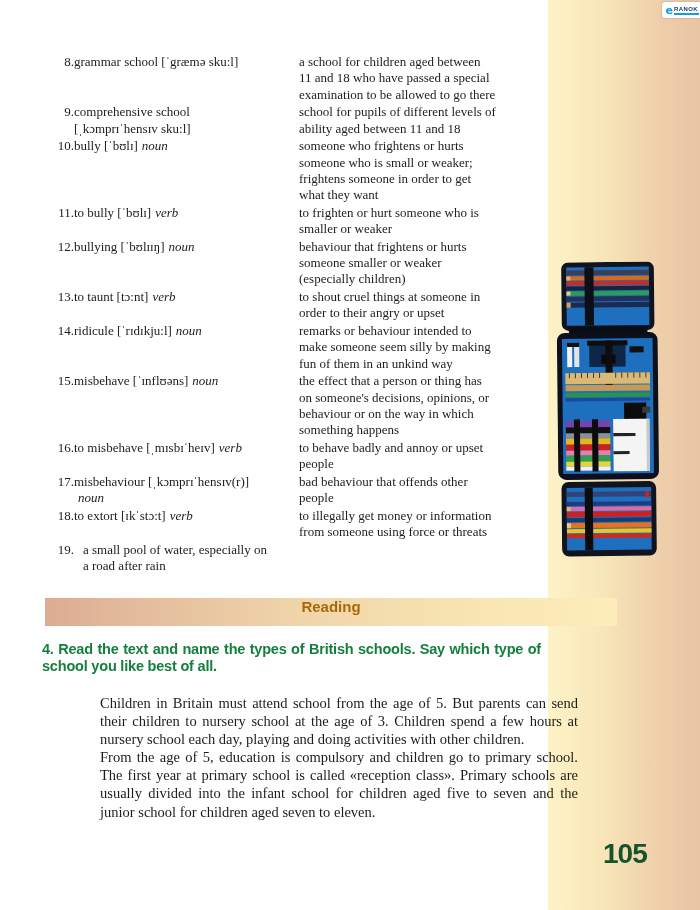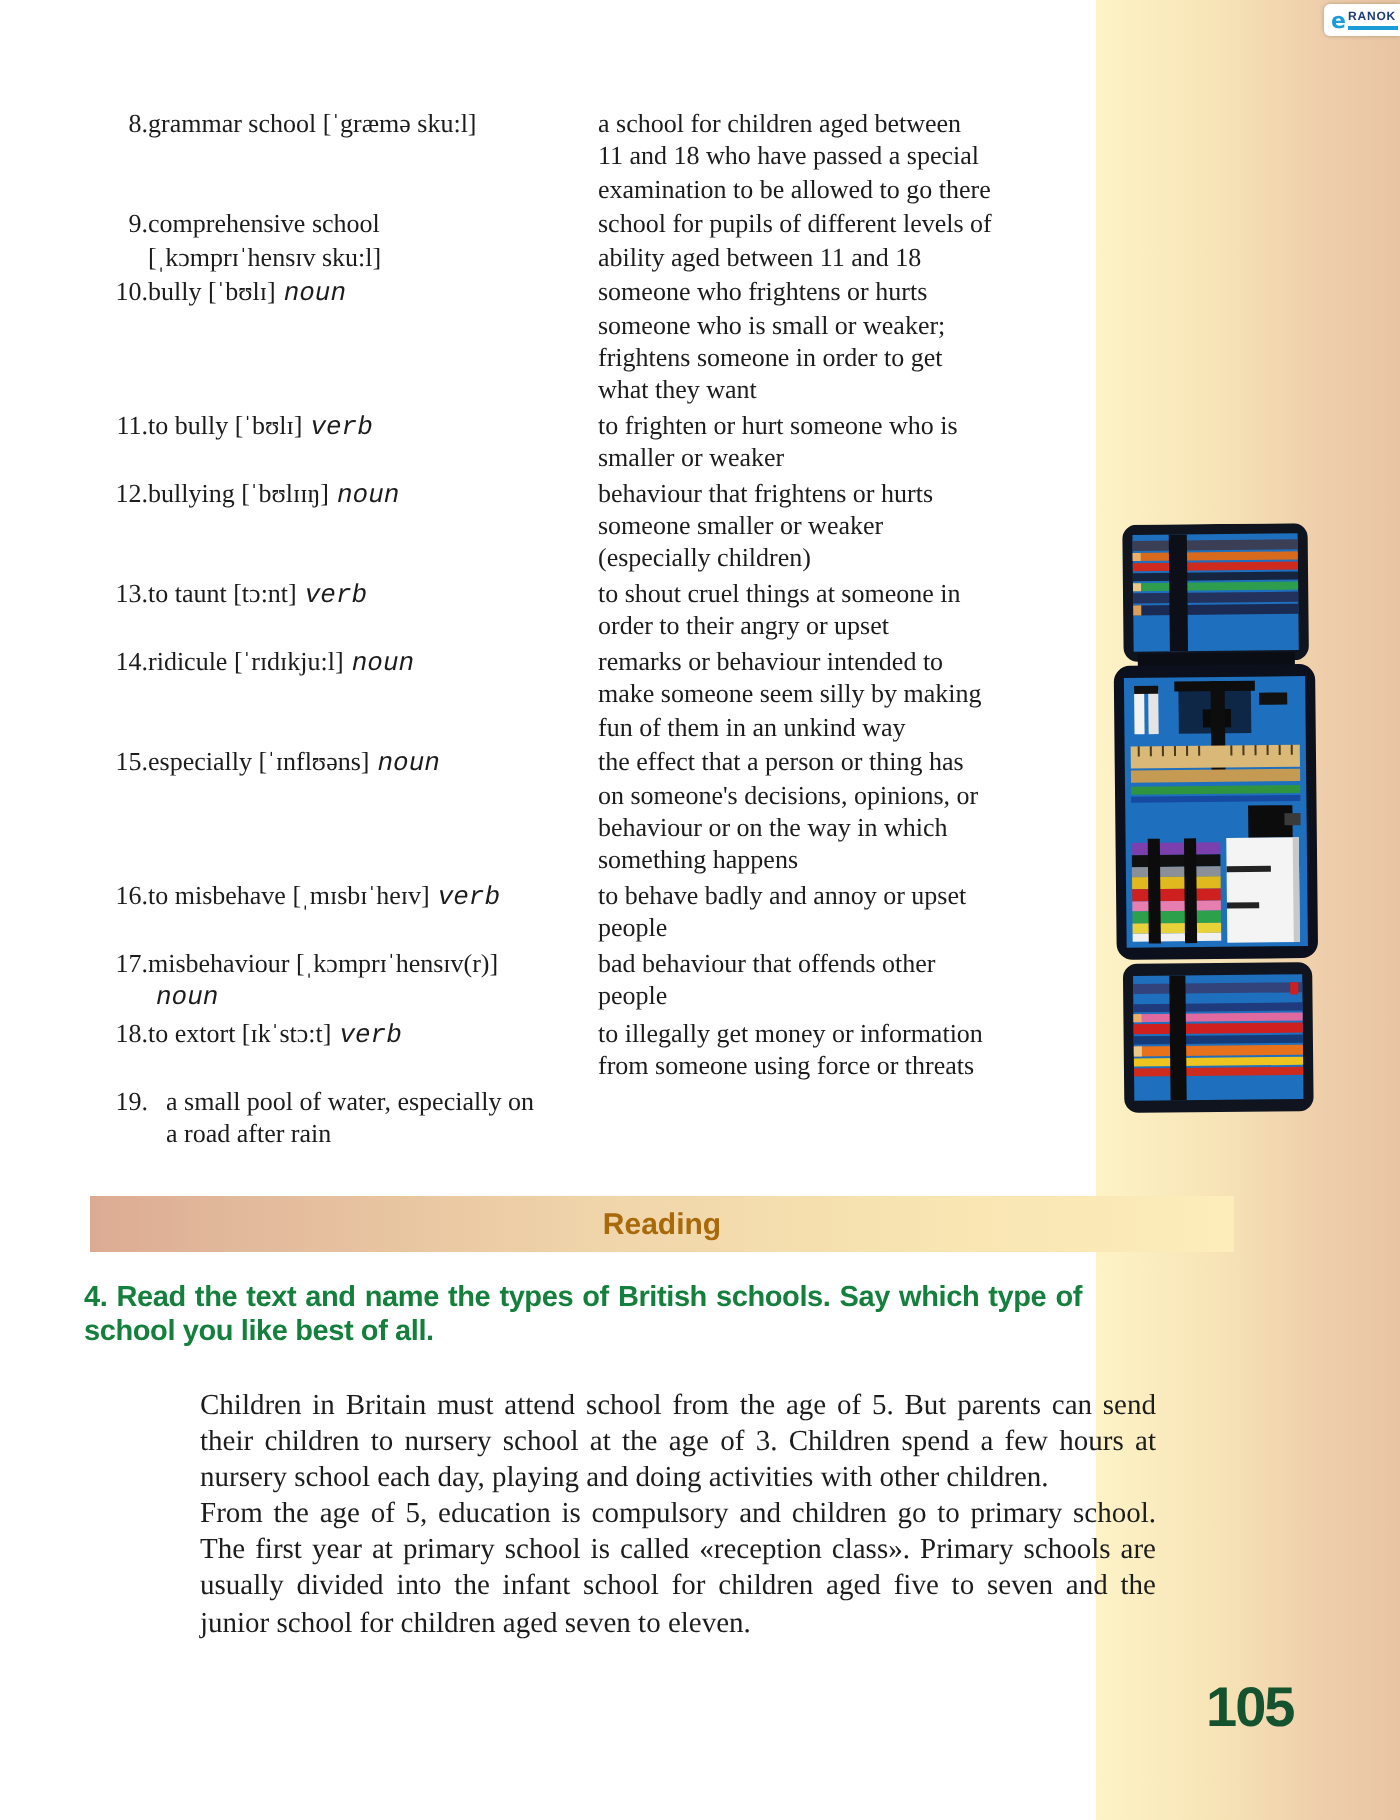--- a/index.html
+++ b/index.html
@@ -18,28 +18,28 @@
   .logo-text{font:bold 6px "Liberation Sans",sans-serif;color:#1d3a7a;letter-spacing:.4px;
              border-bottom:2px solid #1a9cd8;padding:1px 1px 1px 0;}
 
   
   .vocab{position:absolute;left:50px;top:54px;width:500px;
          font-size:13px;line-height:1.25;}
   .vrow{display:flex;margin-bottom:1.5px;}
   .vnum{flex:0 0 24px;text-align:right;}
   .vterm-cell{flex:0 0 216px;}
   .vterm{white-space:pre-line;}
-  .vpos{font-style:italic;margin-left:4px;font-family:Liberation Mono, monospace;}
+  .vpos{font-style:italic;margin-left:4px;}
   .vpos:empty{display:none;}
   .vdef{flex:1;margin-left:9px;white-space:pre-line;}
 
   
   .band{position:absolute;left:45px;top:598px;width:572px;height:28px;
         background:linear-gradient(90deg,#dcab93 0%,#e2b89a 12%,#f0d5aa 45%,#f8e5b2 75%,#fcedbb 100%);
-        display:flex;align-items:center;justify-content:center;}
+        display:flex;justify-content:center;}
   .band-title{font:bold 15px "Liberation Sans",sans-serif;color:#a8690a;}
 
   
   .exercise{position:absolute;left:42px;top:641px;width:499px;
             font:bold 14.5px/17px "Liberation Sans",sans-serif;color:#15803d;
             letter-spacing:-.2px;text-align:justify;}
 
   
   .passage{position:absolute;left:64px;top:694px;width:478px;
            font-size:14.5px;line-height:18.1px;text-align:justify;margin-left:36px;}
@@ -107,21 +107,21 @@
   </div>
   <div class="vrow">
     <span class="vnum">14.</span>
     <span class="vterm-cell"><span class="vterm">ridicule [ˈrɪdɪkju:l]</span><i class="vpos">noun</i></span>
     <span class="vdef">remarks or behaviour intended to
 make someone seem silly by making
 fun of them in an unkind way</span>
   </div>
   <div class="vrow">
     <span class="vnum">15.</span>
-    <span class="vterm-cell"><span class="vterm">especially [ˈɪnflʊəns]</span><i class="vpos">noun</i></span>
+    <span class="vterm-cell"><span class="vterm">misbehave [ˈɪnflʊəns]</span><i class="vpos">noun</i></span>
     <span class="vdef">the effect that a person or thing has
 on someone's decisions, opinions, or
 behaviour or on the way in which
 something happens</span>
   </div>
   <div class="vrow">
     <span class="vnum">16.</span>
     <span class="vterm-cell"><span class="vterm">to misbehave [ˌmɪsbɪˈheɪv]</span><i class="vpos">verb</i></span>
     <span class="vdef">to behave badly and annoy or upset
 people</span>

